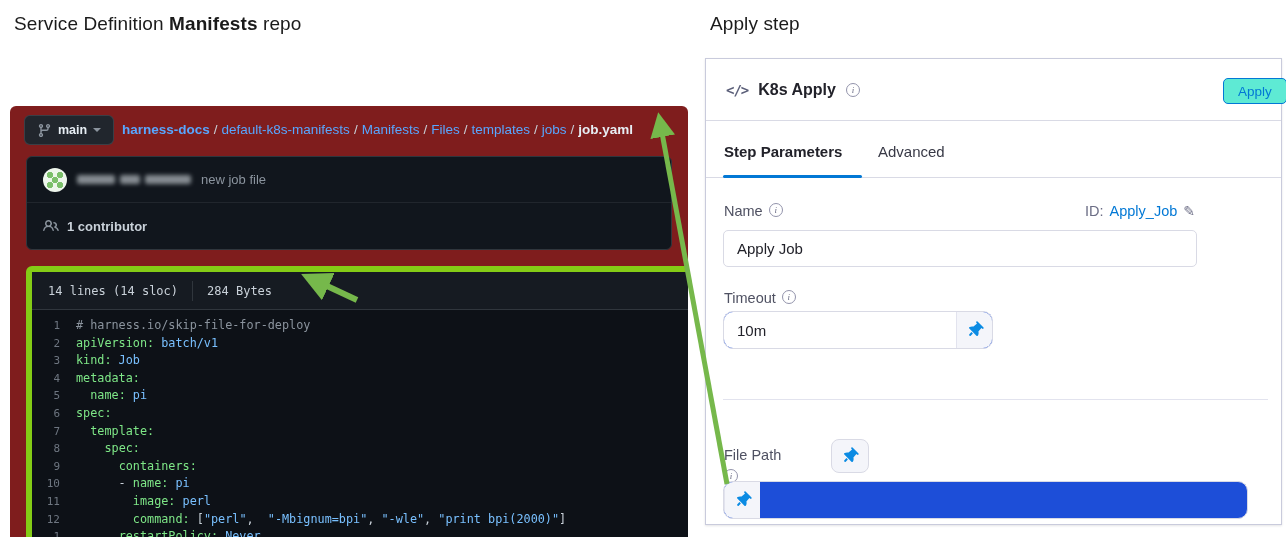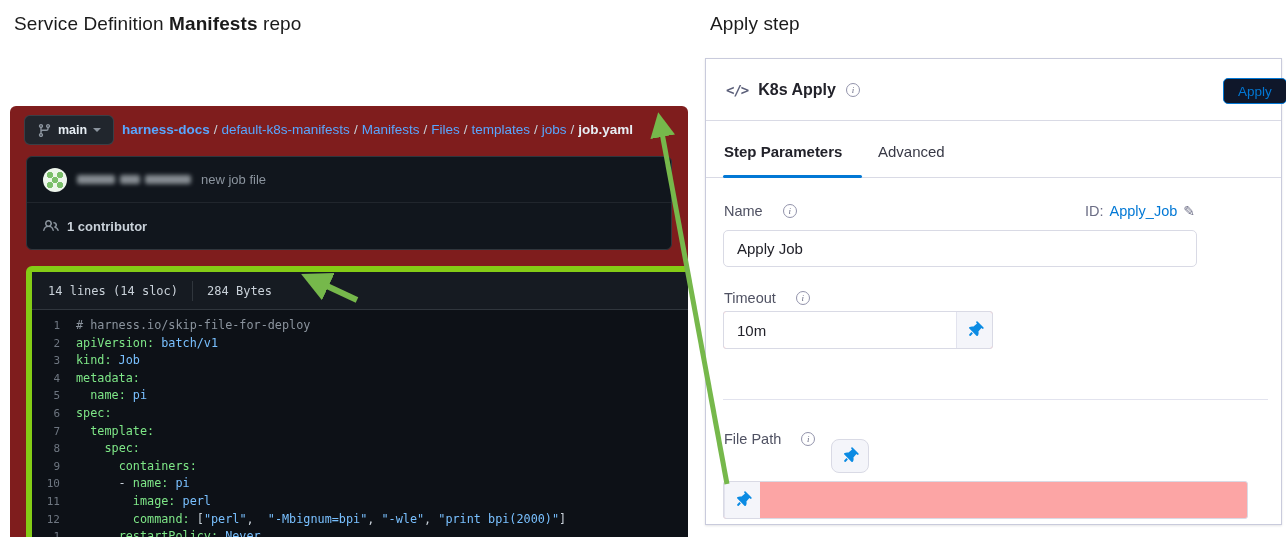--- a/index.html
+++ b/index.html
@@ -61,38 +61,38 @@
   .hn-card { position:absolute; left:705px; top:58px; width:577px; height:467px;
              background:#fff; border:1px solid #c9cbdc; box-shadow:0 1px 2px rgba(40,41,61,.12); }
   .hn-header { position:absolute; left:0; top:0; width:100%; height:62px; border-bottom:1px solid #d9dae5;
                display:flex; align-items:center; padding:0 20px; gap:10px; }
   .code-glyph { font-family:"DejaVu Sans Mono", monospace; font-weight:700; font-size:14px; color:#5b5f79; letter-spacing:-1px; }
   .hn-step-title { font-size:16px; font-weight:700; color:#22222a; }
   .info-i { display:inline-flex; align-items:center; justify-content:center; width:14px; height:14px;
             border:1px solid #9293ab; border-radius:50%; color:#6b6d85; font-size:9px;
             font-family:"Liberation Serif", serif; font-style:italic; }
   .apply-btn { position:absolute; left:517px; top:19px; height:26px; padding:0 14px;
-               background:#0f172a; border:1.5px solid #0278d5; border-radius:5px;
+               background:#5eead4; border:1.5px solid #0278d5; border-radius:5px;
                color:#0278d5; font-size:13.5px; font-family:inherit; cursor:pointer; white-space:nowrap; }
   .hn-tabs { position:absolute; left:0; top:62px; width:100%; height:57px; border-bottom:1px solid #d9dae5; }
   .tab { position:absolute; top:22px; font-size:15px; color:#22222a; cursor:pointer; }
   .tab-active { left:18px; font-weight:700; }
   .tab-idle { left:172px; font-weight:400; color:#383946; }
   .tab-underline { position:absolute; left:17px; top:54px; width:139px; height:3px; background:#0278d5; border-radius:2px; }
 
-  .fld-label { position:absolute; display:flex; align-items:center; gap:20px;
+  .fld-label { position:absolute; display:flex; align-items:flex-start; gap:6px;
                font-size:14.5px; color:#4f5162; }
   .id-block { position:absolute; top:144px; right:86px; display:flex; align-items:center; gap:6px; font-size:14.5px; }
   .id-prefix { color:#6b6d85; }
   .id-link { color:#0278d5; text-decoration:none; }
   .pencil { color:#6b6d85; font-size:14px; }
 
   .txt-input { border:1px solid #d9dae5; border-radius:5px; background:#fff; color:#22222a;
                font-size:15px; font-family:inherit; padding:0 13px; outline:none; }
-  .pin-group { position:absolute; display:flex; border:1px solid #d9dae5; border-radius:3px; overflow:hidden; background:#fca5a5; }
+  .pin-group { position:absolute; display:flex; border:1px solid #d9dae5; border-radius:10px; overflow:hidden; background:#1d4ed8; }
   .pin-group input { border:none; border-radius:0; height:100%; flex:1; min-width:0;
                      font-size:15px; color:#22222a; font-family:inherit; padding:0 13px; outline:none; }
   .pin-cell { width:36px; background:#f4f5fa; border-left:1px solid #e2e3ee;
               display:flex; align-items:center; justify-content:center; cursor:pointer; }
   .pin-btn { position:absolute; width:38px; height:34px; background:#f4f5fa; border:1px solid #d9dae5;
              border-radius:8px; display:flex; align-items:center; justify-content:center; cursor:pointer; }
   .pin-ico { transform:rotate(45deg); }
   .section-divider { position:absolute; left:17px; top:340px; width:545px; height:1px; background:#e2e3ee; }
 
   .arrows { position:absolute; left:0; top:0; pointer-events:none; z-index:40; }
@@ -196,21 +196,21 @@
       <input readonly="" value="10m" style="">
       <span class="pin-cell">
         <svg class="pin-ico" width="14" height="16" viewBox="0 0 384 512" fill="#0b8be3">
             <path d="M32 32C32 14.3 46.3 0 64 0H320c17.7 0 32 14.3 32 32s-14.3 32-32 32h-29.5l11.4 148.2c36.7 19.9 65.7 53.2 79.5 94.7l1 3c3.3 9.8 1.6 20.5-4.4 28.8s-15.7 13.3-26 13.3H32c-10.3 0-19.9-4.9-26-13.3s-7.7-19-4.4-28.8l1-3c13.8-41.5 42.8-74.8 79.5-94.7L93.5 64H64C46.3 64 32 49.7 32 32zM160 384h64v96c0 17.7-14.3 32-32 32s-32-14.3-32-32V384z"></path>
           </svg>
       </span>
     </div>
 
     <div class="section-divider"></div>
 
-    <div class="fld-label" style="left:18px; top:372px;">
+    <div class="fld-label" style="left:18px; top:388px;flex-direction:column;">
       <span>File Path</span>
       <span class="info-i">i</span>
     </div>
     <span class="pin-btn" style="left:125px; top:380px;">
       <svg class="pin-ico" width="14" height="16" viewBox="0 0 384 512" fill="#0b8be3">
           <path d="M32 32C32 14.3 46.3 0 64 0H320c17.7 0 32 14.3 32 32s-14.3 32-32 32h-29.5l11.4 148.2c36.7 19.9 65.7 53.2 79.5 94.7l1 3c3.3 9.8 1.6 20.5-4.4 28.8s-15.7 13.3-26 13.3H32c-10.3 0-19.9-4.9-26-13.3s-7.7-19-4.4-28.8l1-3c13.8-41.5 42.8-74.8 79.5-94.7L93.5 64H64C46.3 64 32 49.7 32 32zM160 384h64v96c0 17.7-14.3 32-32 32s-32-14.3-32-32V384z"></path>
         </svg>
     </span>
     <div class="pin-group" style="left:17px; top:422px; width:525px; height:38px;">
       <span class="pin-cell">

